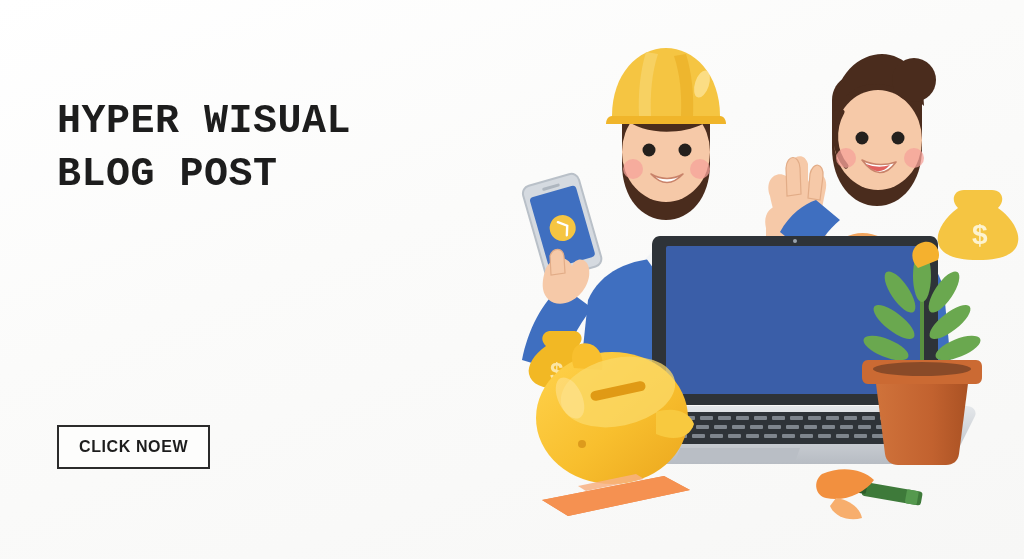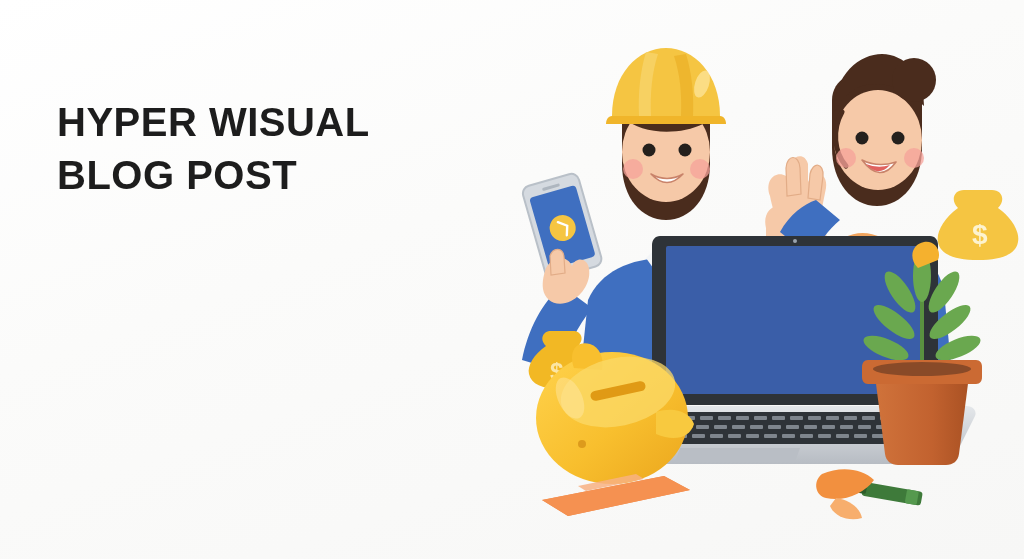--- a/index.html
+++ b/index.html
@@ -9,21 +9,21 @@
     font-family:"Liberation Sans", sans-serif;
     position:relative;
   }
   #banner{
     position:absolute;inset:0;
     background:linear-gradient(160deg,#ffffff 0%,#fbfbfa 40%,#f7f7f6 100%);
   }
 
   
   .text-col{
-    position:absolute;left:57px;top:96px;width:390px;
+    position:absolute;left:57px;top:96px;width:390px;font-family:Liberation Mono, monospace;
   }
   .headline{
     font-size:40px;line-height:1.32;font-weight:700;
     letter-spacing:.5px;color:#1d1d1d;margin:0;
     white-space:pre-line;
   }
   .body-copy{
     margin:0;position:absolute;left:57px;top:258px;width:372px;
     font-size:20.5px;line-height:1.52;color:#3c3c3c;font-weight:400;
   }
@@ -43,20 +43,21 @@
 <body>
 
 <div id="banner">
 
   <div class="text-col">
     <h1 class="headline">HYPER WISUAL
 BLOG POST</h1>
   </div>
 
 
+  <div class="cta">CLICK NOEW</div>
 
   <div class="illus">
     <svg viewBox="0 0 554 559" xmlns="http://www.w3.org/2000/svg">
       <defs>
         <linearGradient id="pigG" x1="0" y1="0" x2="1" y2="1">
           <stop offset="0%" stop-color="#ffd34d"></stop>
             <stop offset="55%" stop-color="#f8bf2e"></stop>
             <stop offset="100%" stop-color="#eba61d"></stop>
         </linearGradient>
         <linearGradient id="lapBody" x1="0" y1="0" x2="0" y2="1">

